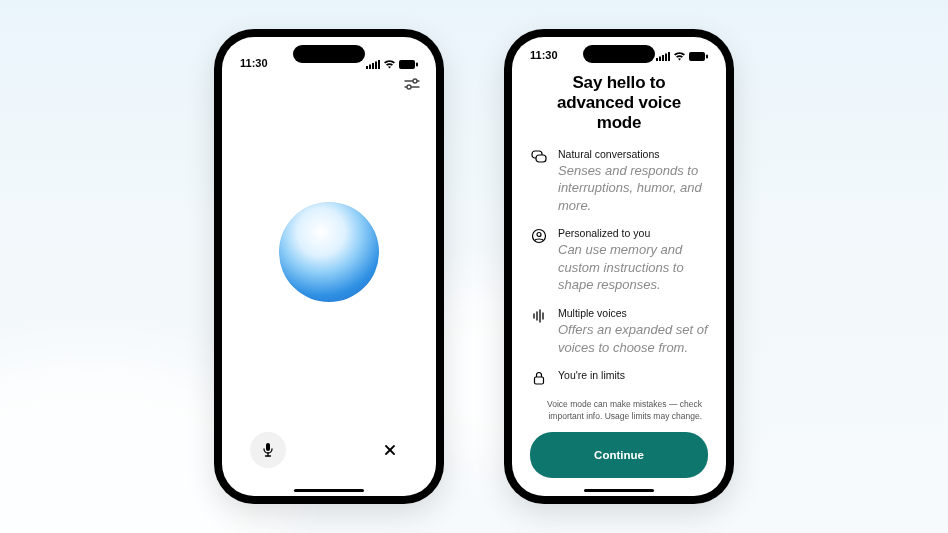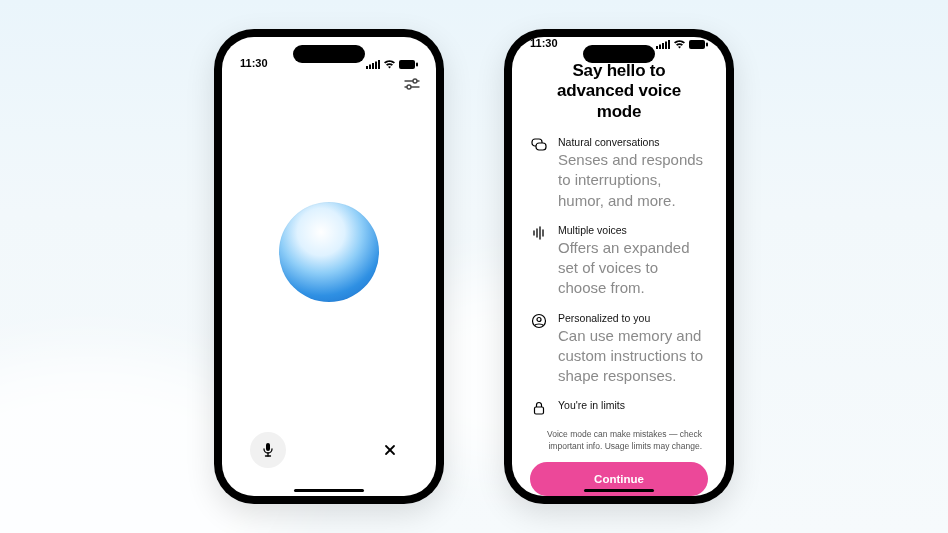--- a/index.html
+++ b/index.html
@@ -149,42 +149,43 @@
     padding-top: 1px;
   }
   .feat-text { flex: 1; }
   .feat-title {
     font-size: 10.5px;
     font-weight: 400;
     color: #111;
     margin-bottom: 2px;
   }
   .feat-desc {
-    font-size: 15px;
+    font-size: 13px;
     line-height: 1.35;
     color: #8a8a8a;
+    font-style: italic;
   }
   .feat-desc .u { text-decoration: underline; }
 
   .b-footer {
     margin-top: auto;
     padding: 0 0 18px 0;
   }
   .disclaimer {
     font-size: 8.5px;
     line-height: 1.35;
     color: #555;
     text-align: right;
     margin: 0 6px 10px 6px;
   }
   .continue-btn {
-    background: #ec4899;
+    background: #0f766e;
     color: #fff;
     border-radius: 22px;
-    height: 34px;
+    height: 46px;
     display: flex;
     align-items: center;
     justify-content: center;
     font-size: 11.5px;
     font-weight: 600;
   }
 </style>
 </head>
 <body>
 
@@ -283,50 +284,50 @@
             </svg>
         </div>
         <div class="feat-text">
           <div class="feat-title">Natural conversations</div>
           <div class="feat-desc">Senses and responds to interruptions, humor, and more.</div>
         </div>
       </div>
 
       <div class="feat">
         <div class="feat-icon">
+          <svg width="16" height="16" viewBox="0 0 16 16" fill="none" stroke="#000" stroke-width="1.2">
+              <circle cx="8" cy="8" r="6.5"></circle>
+              <circle cx="8" cy="6.5" r="2"></circle>
+              <path d="M3.8 12.5 C4.8 10.5 11.2 10.5 12.2 12.5"></path>
+            </svg>
+        </div>
+        <div class="feat-text">
+          <div class="feat-title">Personalized to you</div>
+          <div class="feat-desc">Can use memory and custom instructions to shape responses.</div>
+        </div>
+      </div>
+
+      <div class="feat">
+        <div class="feat-icon">
           <svg width="16" height="16" viewBox="0 0 16 16" fill="none" stroke="#000" stroke-width="1.3" stroke-linecap="round">
               <line x1="3" y1="6" x2="3" y2="10"></line>
               <line x1="6" y1="4" x2="6" y2="12"></line>
               <line x1="9" y1="2" x2="9" y2="14"></line>
               <line x1="12" y1="5" x2="12" y2="11"></line>
             </svg>
         </div>
         <div class="feat-text">
           <div class="feat-title">Multiple voices</div>
           <div class="feat-desc">Offers an expanded set of voices to choose from.</div>
         </div>
       </div>
 
       <div class="feat">
         <div class="feat-icon">
           <svg width="16" height="16" viewBox="0 0 16 16" fill="none" stroke="#000" stroke-width="1.2">
-              <circle cx="8" cy="8" r="6.5"></circle>
-              <circle cx="8" cy="6.5" r="2"></circle>
-              <path d="M3.8 12.5 C4.8 10.5 11.2 10.5 12.2 12.5"></path>
-            </svg>
-        </div>
-        <div class="feat-text">
-          <div class="feat-title">Personalized to you</div>
-          <div class="feat-desc">Can use memory and custom instructions to shape responses.</div>
-        </div>
-      </div>
-
-      <div class="feat">
-        <div class="feat-icon">
-          <svg width="16" height="16" viewBox="0 0 16 16" fill="none" stroke="#000" stroke-width="1.2">
               <rect x="3.5" y="7" width="9" height="7" rx="1.5"></rect>
               <path d="M5.5 7 V5 a2.5 2.5 0 0 1 5 0 V7"></path>
             </svg>
         </div>
         <div class="feat-text">
           <div class="feat-title">You're in limits</div>
         </div>
       </div>
 
       <div class="b-footer">

